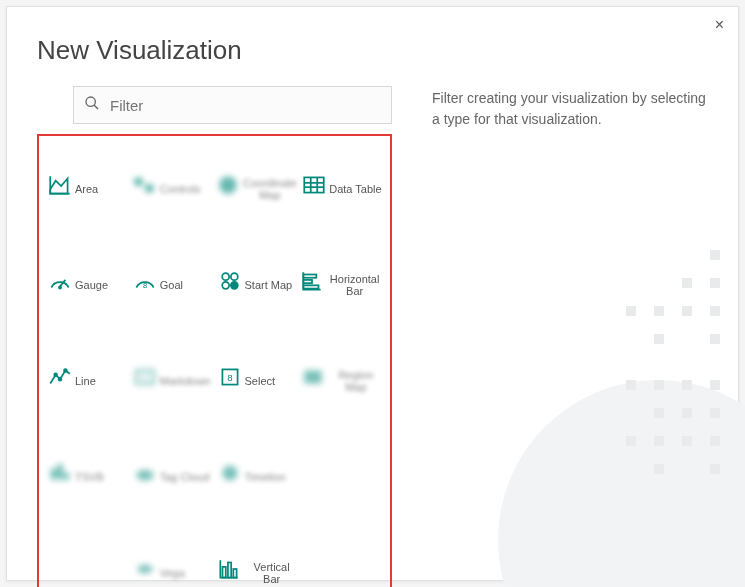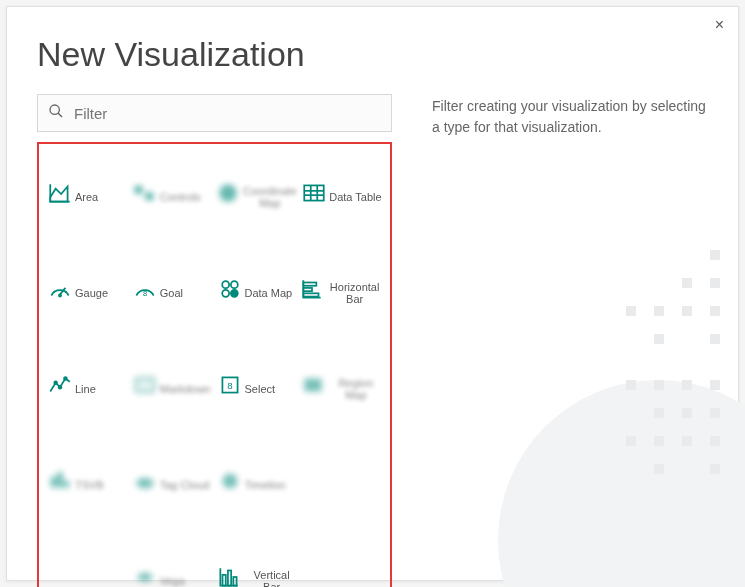--- a/index.html
+++ b/index.html
@@ -21,39 +21,40 @@
   }
   .close-x {
     position: absolute;
     top: 10px; right: 14px;
     font-size: 16px;
     color: #555;
     cursor: pointer;
     line-height: 1;
   }
   .title {
-    font-size: 34px;
+    font-size: 26px;
     font-weight: 400;
     color: #444;
     padding: 28px 0 0 30px;
   }
   .body {
     display: flex;
     padding: 20px 30px 0 30px;
     gap: 40px;
   }
   .left { width: 355px; }
   .right { flex: 1; padding-top: 2px; }
   .search {
     display: flex;
     align-items: center;
     border: 1px solid #d7d7d7;
     height: 38px;
     padding: 0 10px;
     background: #fbfbfb;
+    margin-left: 36px;
   }
   .search svg { width: 16px; height: 16px; stroke: #666; fill: none; stroke-width: 2; }
   .search input {
     border: none; outline: none; background: transparent;
     font-size: 15px; color: #555; margin-left: 8px; flex: 1;
   }
   .grid-box {
     margin-top: 10px;
     border: 2px solid #e53935;
     padding: 10px 6px 12px 6px;
@@ -206,21 +207,21 @@
 
         <div class="vis">
           <span class="ic">
             <svg viewBox="0 0 24 24">
                 <circle cx="8" cy="8" r="3.2"></circle>
                 <circle cx="16" cy="8" r="3.2"></circle>
                 <circle cx="8" cy="16" r="3.2"></circle>
                 <circle cx="16" cy="16" r="3.2" fill="#00897b"></circle>
               </svg>
           </span>
-          <span class="lbl">Data Map</span>
+          <span class="lbl">Start Map</span>
         </div>
 
         <div class="vis">
           <span class="ic">
             <svg viewBox="0 0 24 24">
                 <path d="M4 4 L4 20 L20 20"></path>
                 <rect x="4" y="6" width="12" height="3"></rect>
                 <rect x="4" y="11" width="8" height="3"></rect>
                 <rect x="4" y="16" width="14" height="3"></rect>
               </svg>

